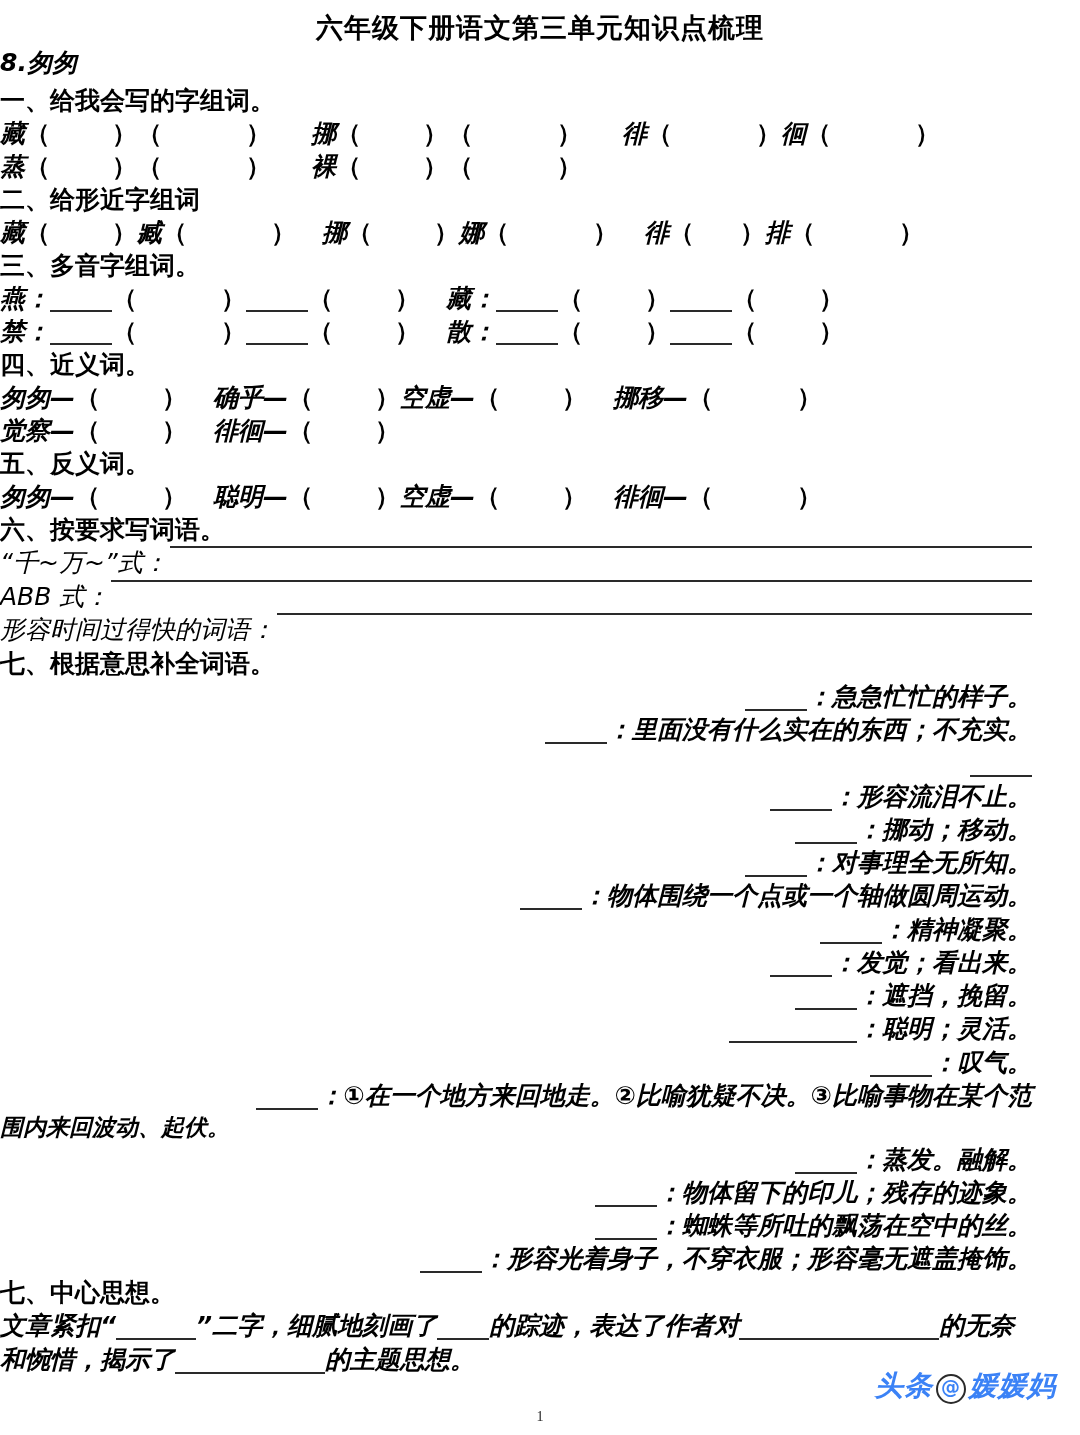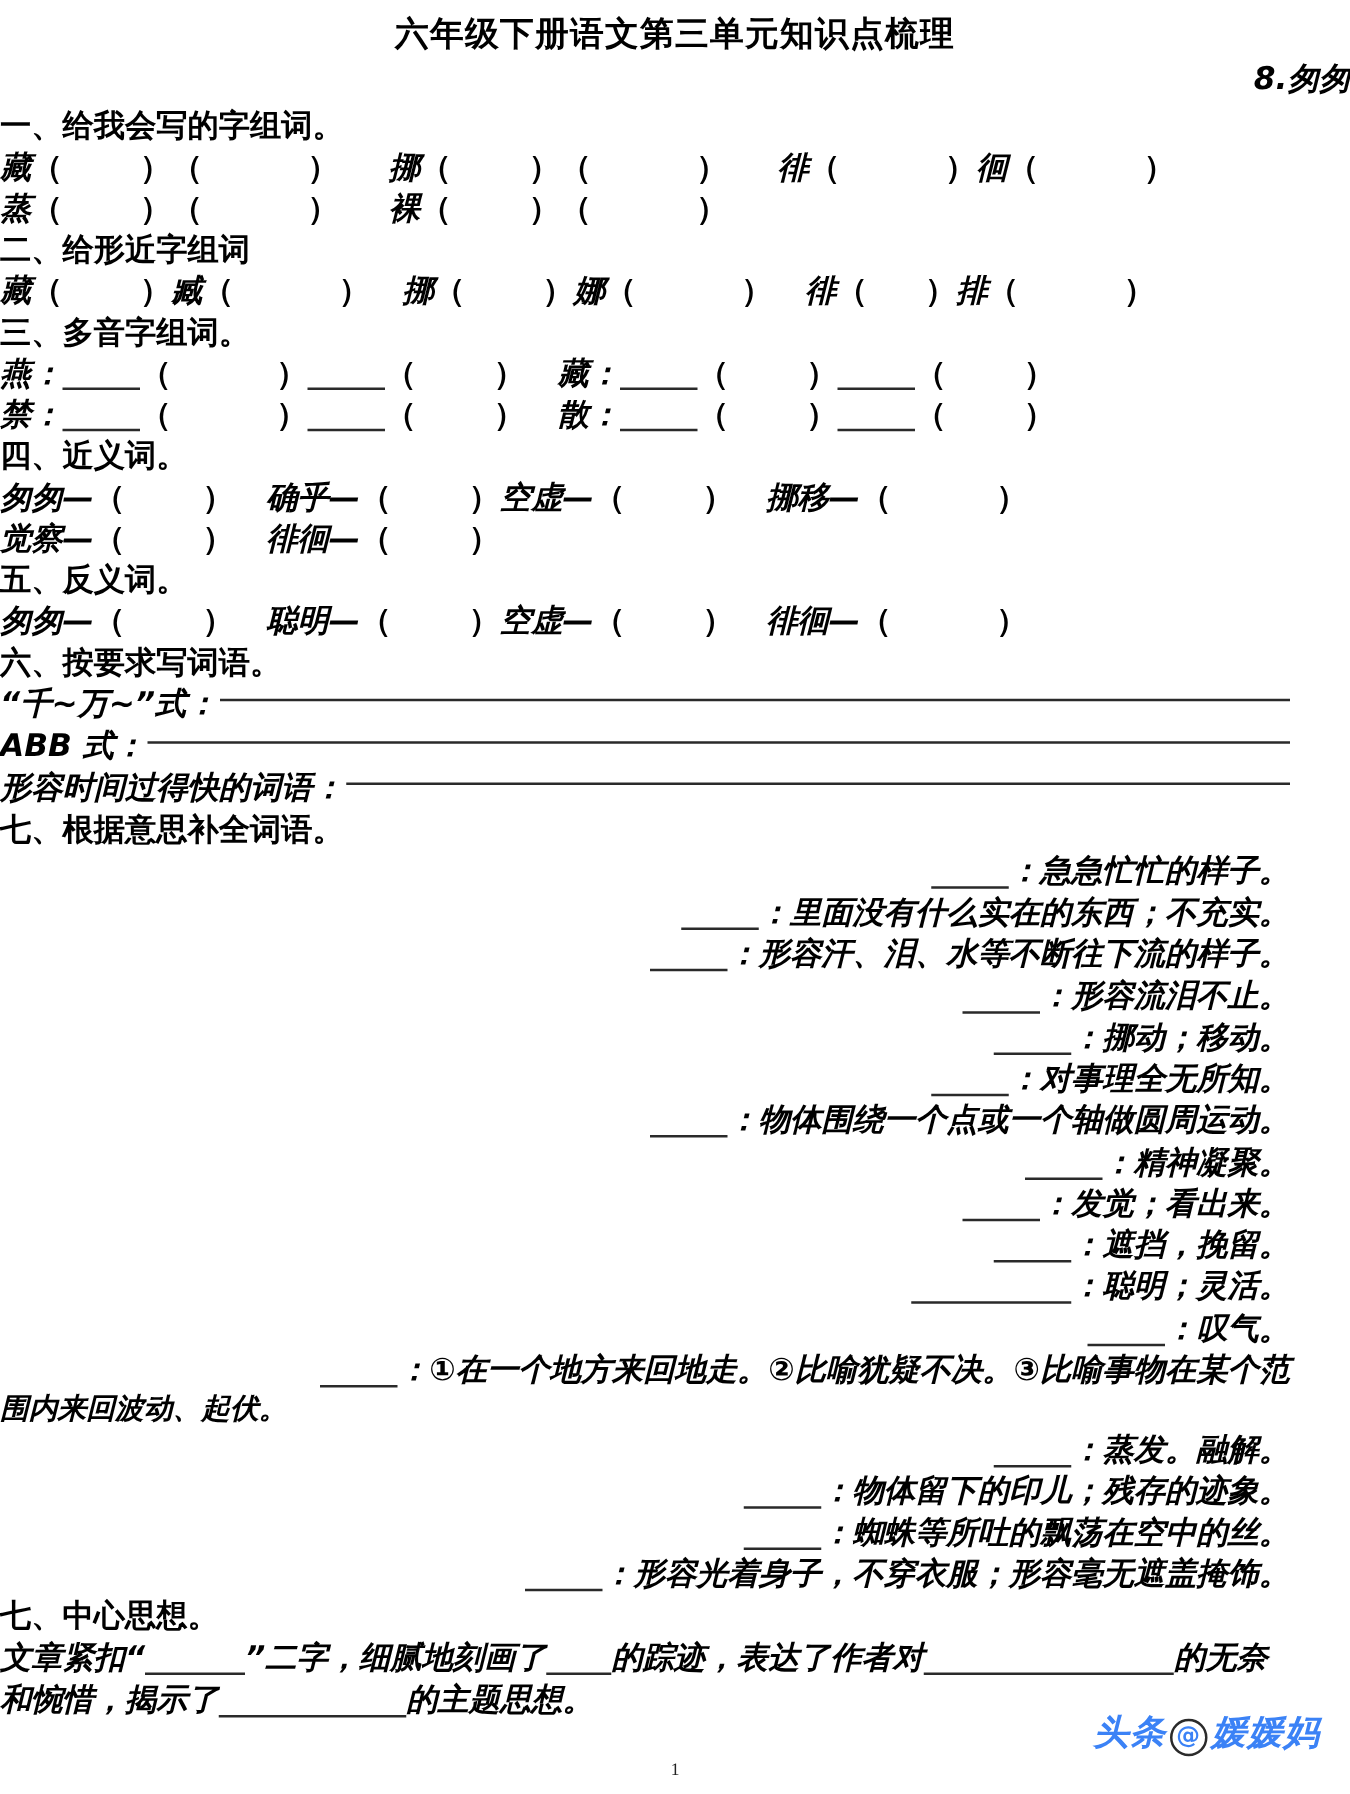--- a/index.html
+++ b/index.html
@@ -26,21 +26,21 @@
   
   .doc-title {
     text-align: center;
     font-size: 27px;
     font-weight: 700;
     letter-spacing: 1px;
     margin: 12px 0 0 0;
     line-height: 1.2;
   }
   .doc-subtitle {
-    text-align: right;
+    text-align: left;
     font-size: 25px;
     font-weight: 700;
     font-style: italic;
     margin: 4px 0 6px 0;
     line-height: 1.2;
   }
 
   .body-wrap {
     padding-right: 48px;
   }
@@ -73,24 +73,24 @@
   .ul {
     display: inline-block;
     border-bottom: 2.5px solid #2a2a2a;
     vertical-align: -5px;
   }
   .ul-62 { width: 62px; }
 
   
   .rule-row {
     font-size: 25px;
-    font-weight: 700;
+    font-weight: 400;
     line-height: 1.34;
     display: flex;
-    align-items: center;
+    align-items: flex-start;
     white-space: nowrap;
     font-style: italic;
   }
   .rule-row .label { flex: 0 0 auto; }
   .rule-row .rule {
     flex: 1 1 auto;
     border-bottom: 2.5px solid #2a2a2a;
     margin-bottom: 6px;
     margin-left: 2px;
   }
@@ -212,21 +212,21 @@
       </div>
     <div class="rule-row">
         <span class="label">形容时间过得快的词语：</span>
         <span class="rule"></span>
       </div>
 
     <div class="sec-head">七、根据意思补全词语。</div>
 
     <div class="def-row"><span class="def-blank bw-1"></span><span>：急急忙忙的样子。</span></div>
     <div class="def-row"><span class="def-blank bw-1"></span><span>：里面没有什么实在的东西；不充实。</span></div>
-    <div class="def-row"><span class="def-blank bw-1"></span><span>：形容汗、泪、水等不断往下流的样子。</span></div>
+    <div class="def-row"><span class="def-blank bw-1"></span></div>
     <div class="def-row"><span class="def-blank bw-1"></span><span>：形容流泪不止。</span></div>
     <div class="def-row"><span class="def-blank bw-1"></span><span>：挪动；移动。</span></div>
     <div class="def-row"><span class="def-blank bw-1"></span><span>：对事理全无所知。</span></div>
     <div class="def-row"><span class="def-blank bw-1"></span><span>：物体围绕一个点或一个轴做圆周运动。</span></div>
     <div class="def-row"><span class="def-blank bw-1"></span><span>：精神凝聚。</span></div>
     <div class="def-row"><span class="def-blank bw-1"></span><span>：发觉；看出来。</span></div>
     <div class="def-row"><span class="def-blank bw-1"></span><span>：遮挡，挽留。</span></div>
     <div class="def-row"><span class="def-blank bw-2"></span><span>：聪明；灵活。</span></div>
     <div class="def-row"><span class="def-blank bw-1"></span><span>：叹气。</span></div>
     <div class="def-row"><span class="def-blank bw-1"></span><span>：①在一个地方来回地走。②比喻犹疑不决。③比喻事物在某个范</span></div>

